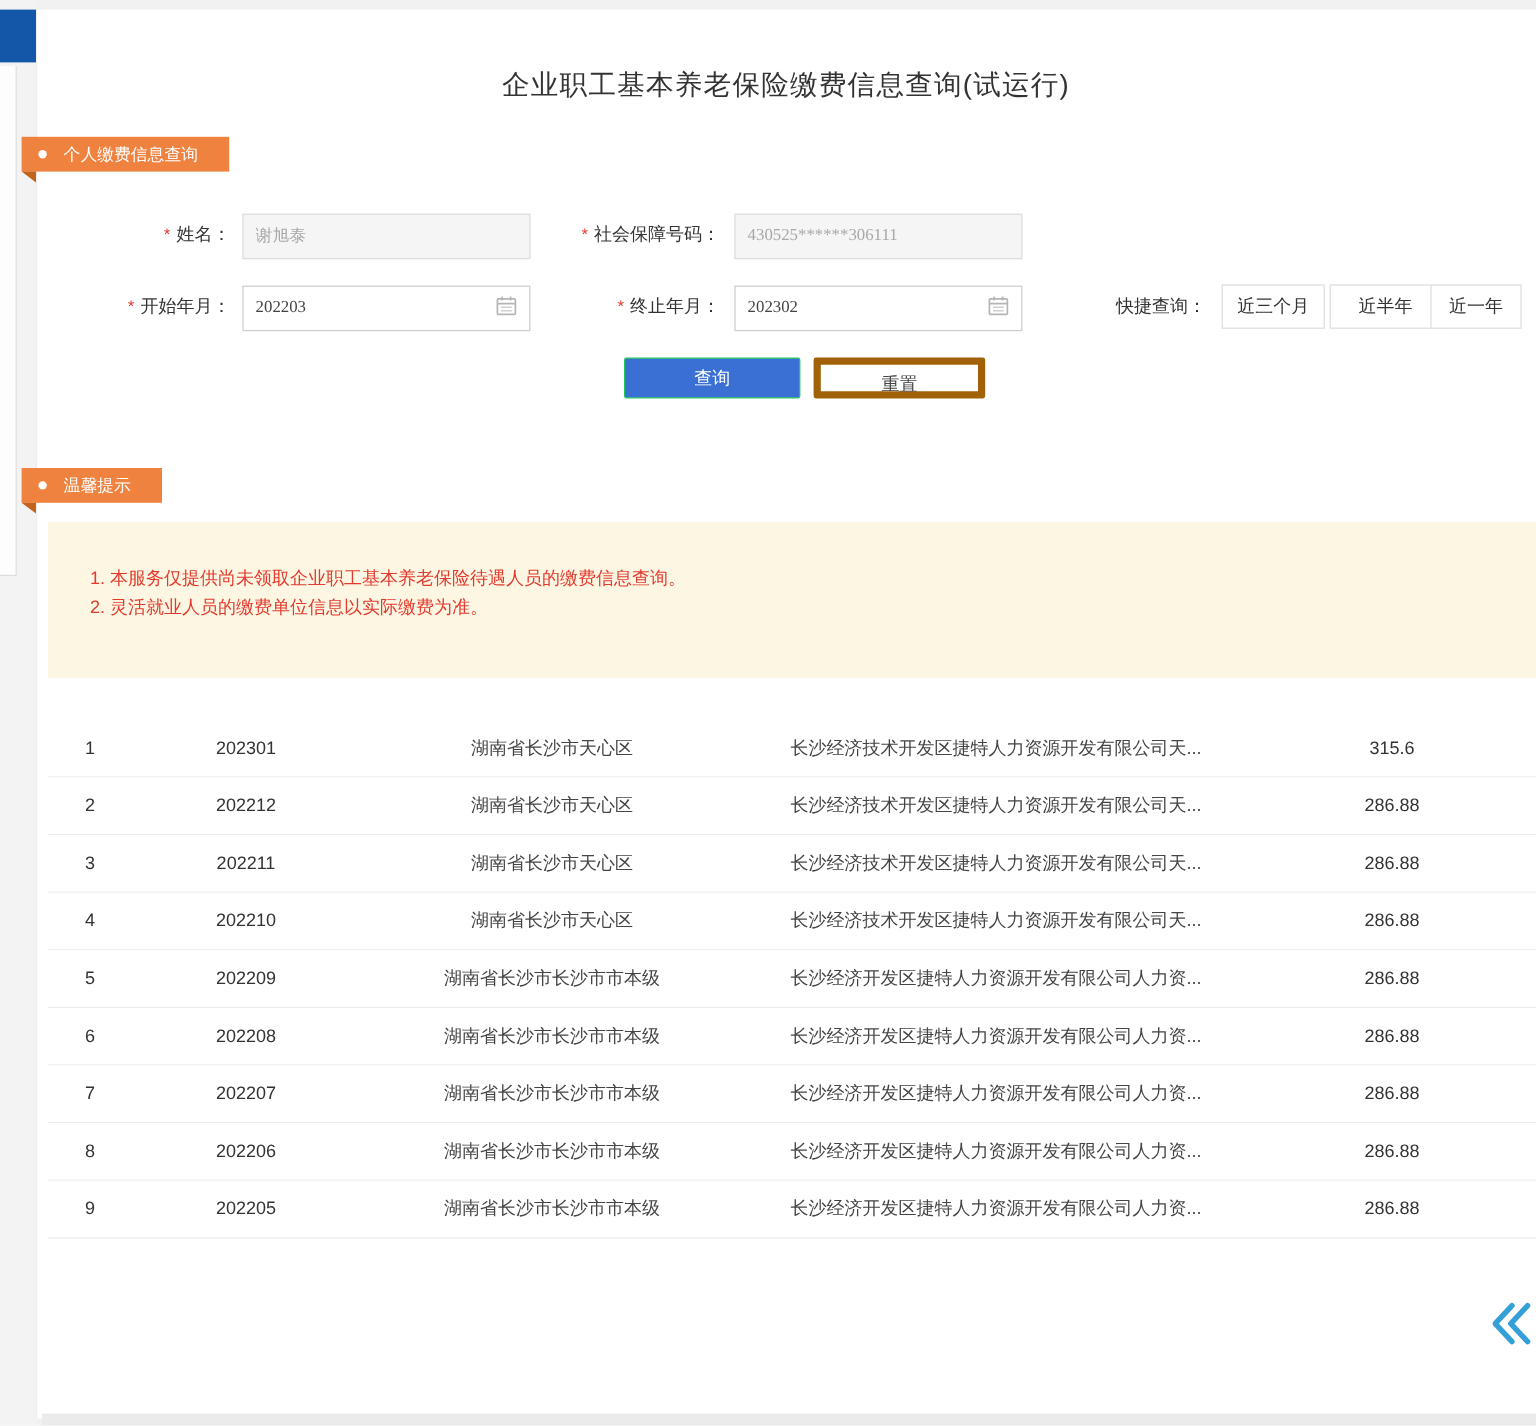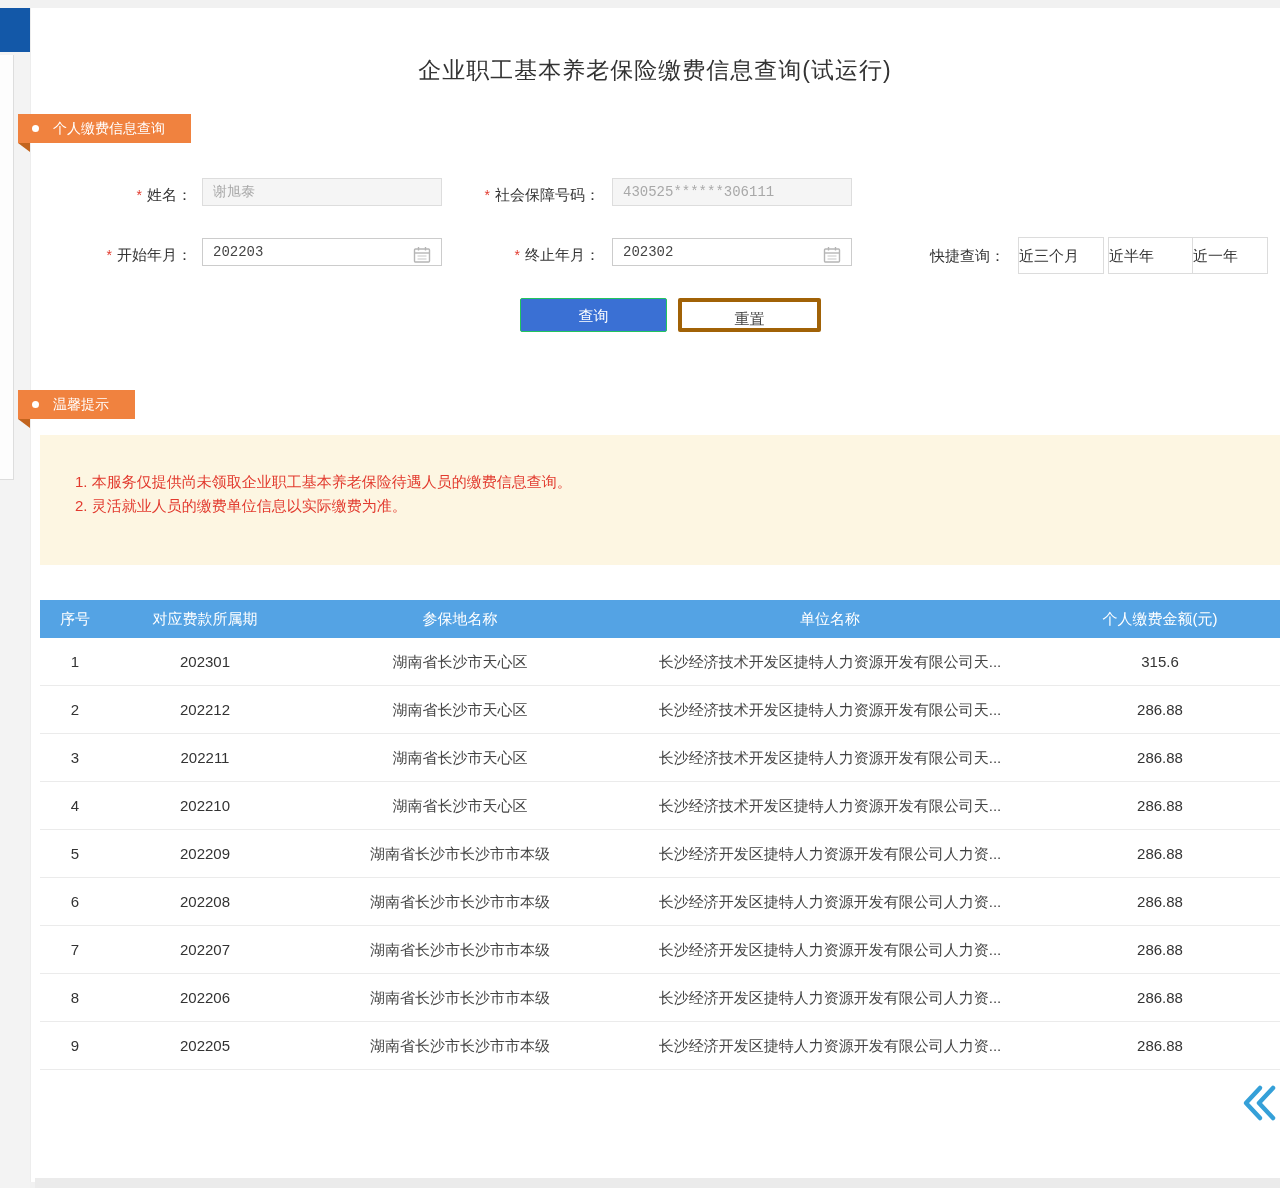--- a/index.html
+++ b/index.html
@@ -45,42 +45,42 @@
   .ribbon-query { top:114px; }
   .ribbon-tips  { top:390px; }
 
   .form-label {
     position:absolute; font-size:15px; color:#333; text-align:right; line-height:34px; height:34px;
     white-space:nowrap;
   }
   .star { color:#e23a2e; margin-right:5px; font-size:14px; }
 
   .txt-input {
-    position:absolute; width:240px; height:28px; font-size:14px;
+    position:absolute; width:240px; height:38px; font-size:14px;
     border:1px solid #ddd; padding:0 30px 0 10px;
-    font-family:Liberation Mono, monospace;
+    font-family:Liberation Serif, serif;
   }
   .txt-input.readonly { background:#f5f5f5; color:#a8a8a8; padding-right:10px; }
   .txt-input.date { background:#fff; border-color:#ccc; color:#444; }
 
   .cal-icon {
     position:absolute; width:18px; height:18px; cursor:pointer;
   }
 
   .quick-btn {
     position:absolute; height:37px; background:#fff; border:1px solid #dcdcdc;
-    font-size:15px; color:#333; line-height:35px; cursor:pointer;
+    font-size:15px; color:#333; text-align:center; line-height:35px; cursor:pointer;
   }
 
   .btn {
     position:absolute; height:34px; font-size:15px; text-align:center; line-height:33px;
     border-radius:2px; cursor:pointer;
   }
   .btn-primary { background:#3a70d4; color:#fff; border:1px solid #22c55e; }
-  .btn-plain   { background:#fff; color:#444; border:4px solid #a16207;text-align:center; }
+  .btn-plain   { background:#fff; color:#444; border:6px solid #a16207;text-align:center; }
 
   .notice-box {
     position:absolute; left:40px; top:435px; width:1240px; height:130px;
     background:#fdf6e2;
   }
   .notice-line {
     position:absolute; left:35px; font-size:15px; color:#e23a2e; white-space:nowrap;
   }
   .notice-line.l1 { top:38px; }
   .notice-line.l2 { top:62px; }
@@ -169,27 +169,20 @@
   <span>温馨提示</span>
   <span class="fold"></span>
 </div>
 
 <div class="notice-box">
   <div class="notice-line l1">1. 本服务仅提供尚未领取企业职工基本养老保险待遇人员的缴费信息查询。</div>
   <div class="notice-line l2">2. 灵活就业人员的缴费单位信息以实际缴费为准。</div>
 </div>
 
 <div class="table">
-  <div class="t-row t-head">
-    <div class="t-cell c0">序号</div>
-    <div class="t-cell c1">对应费款所属期</div>
-    <div class="t-cell c2">参保地名称</div>
-    <div class="t-cell c3">单位名称</div>
-    <div class="t-cell c4">个人缴费金额(元)</div>
-  </div>
 
   <div class="t-row t-body-row">
     <div class="t-cell c0">1</div>
     <div class="t-cell c1">202301</div>
     <div class="t-cell c2">湖南省长沙市天心区</div>
     <div class="t-cell c3">长沙经济技术开发区捷特人力资源开发有限公司天...</div>
     <div class="t-cell c4">315.6</div>
   </div>
   <div class="t-row t-body-row">
     <div class="t-cell c0">2</div>

